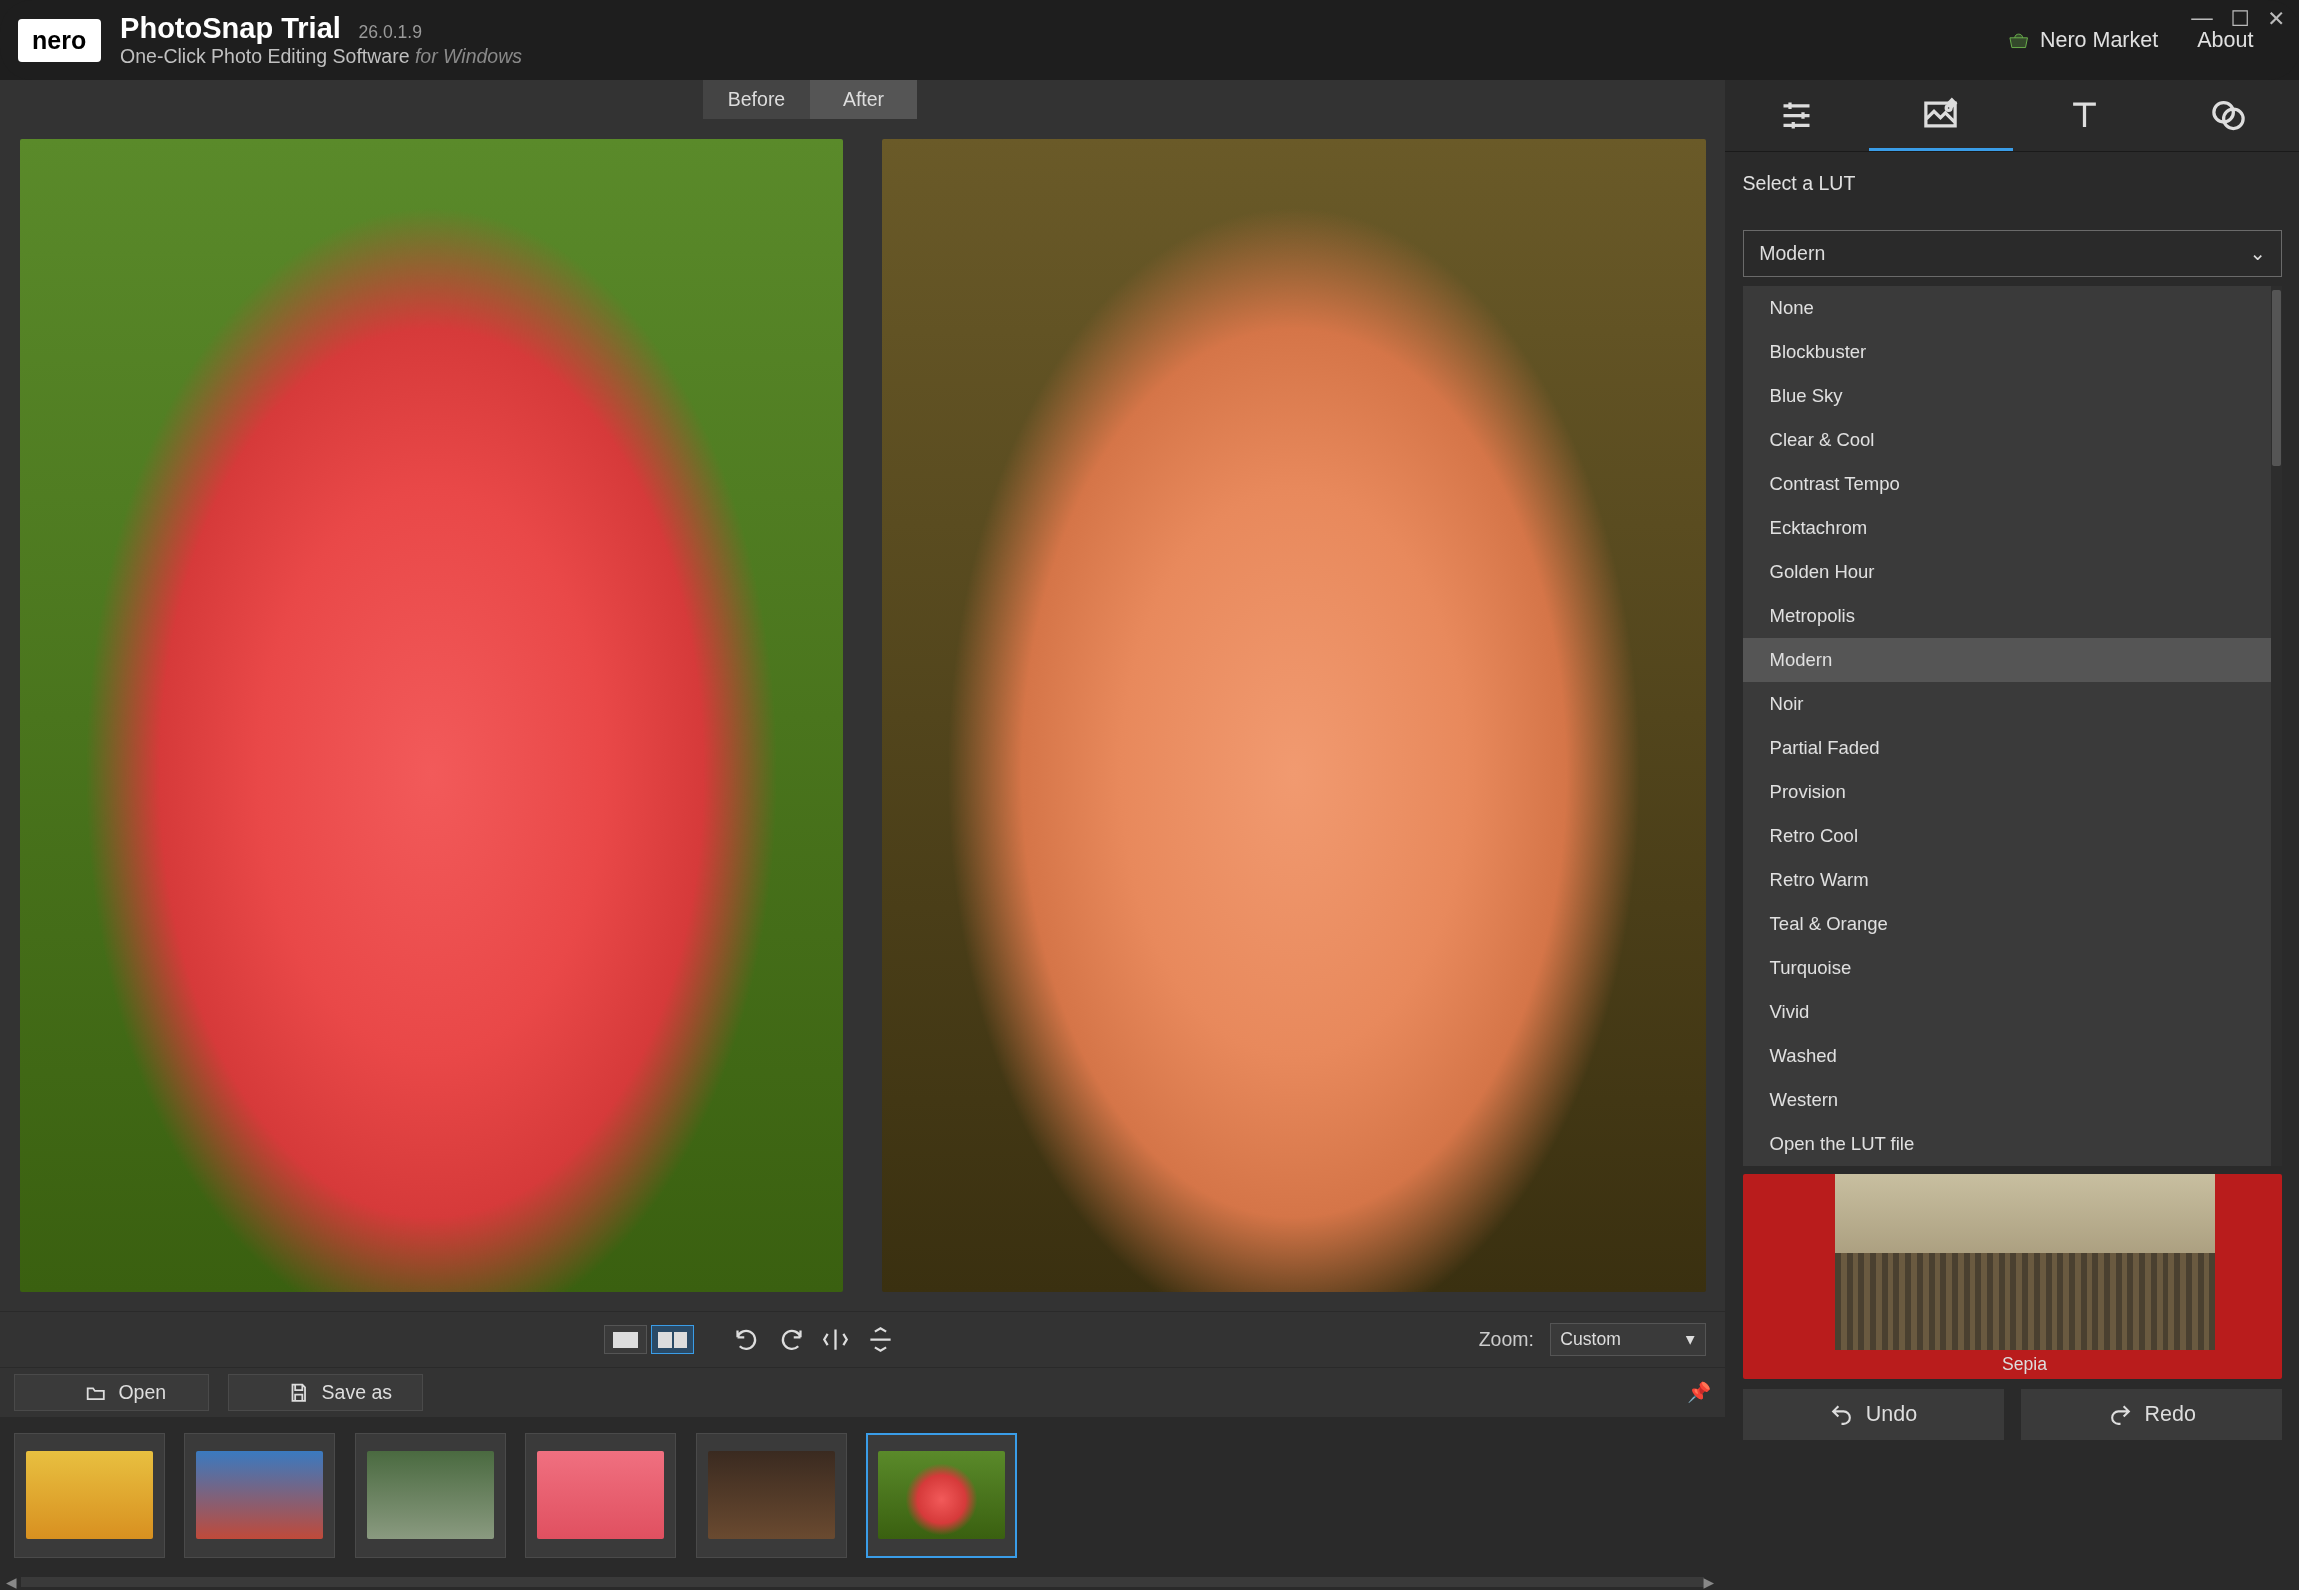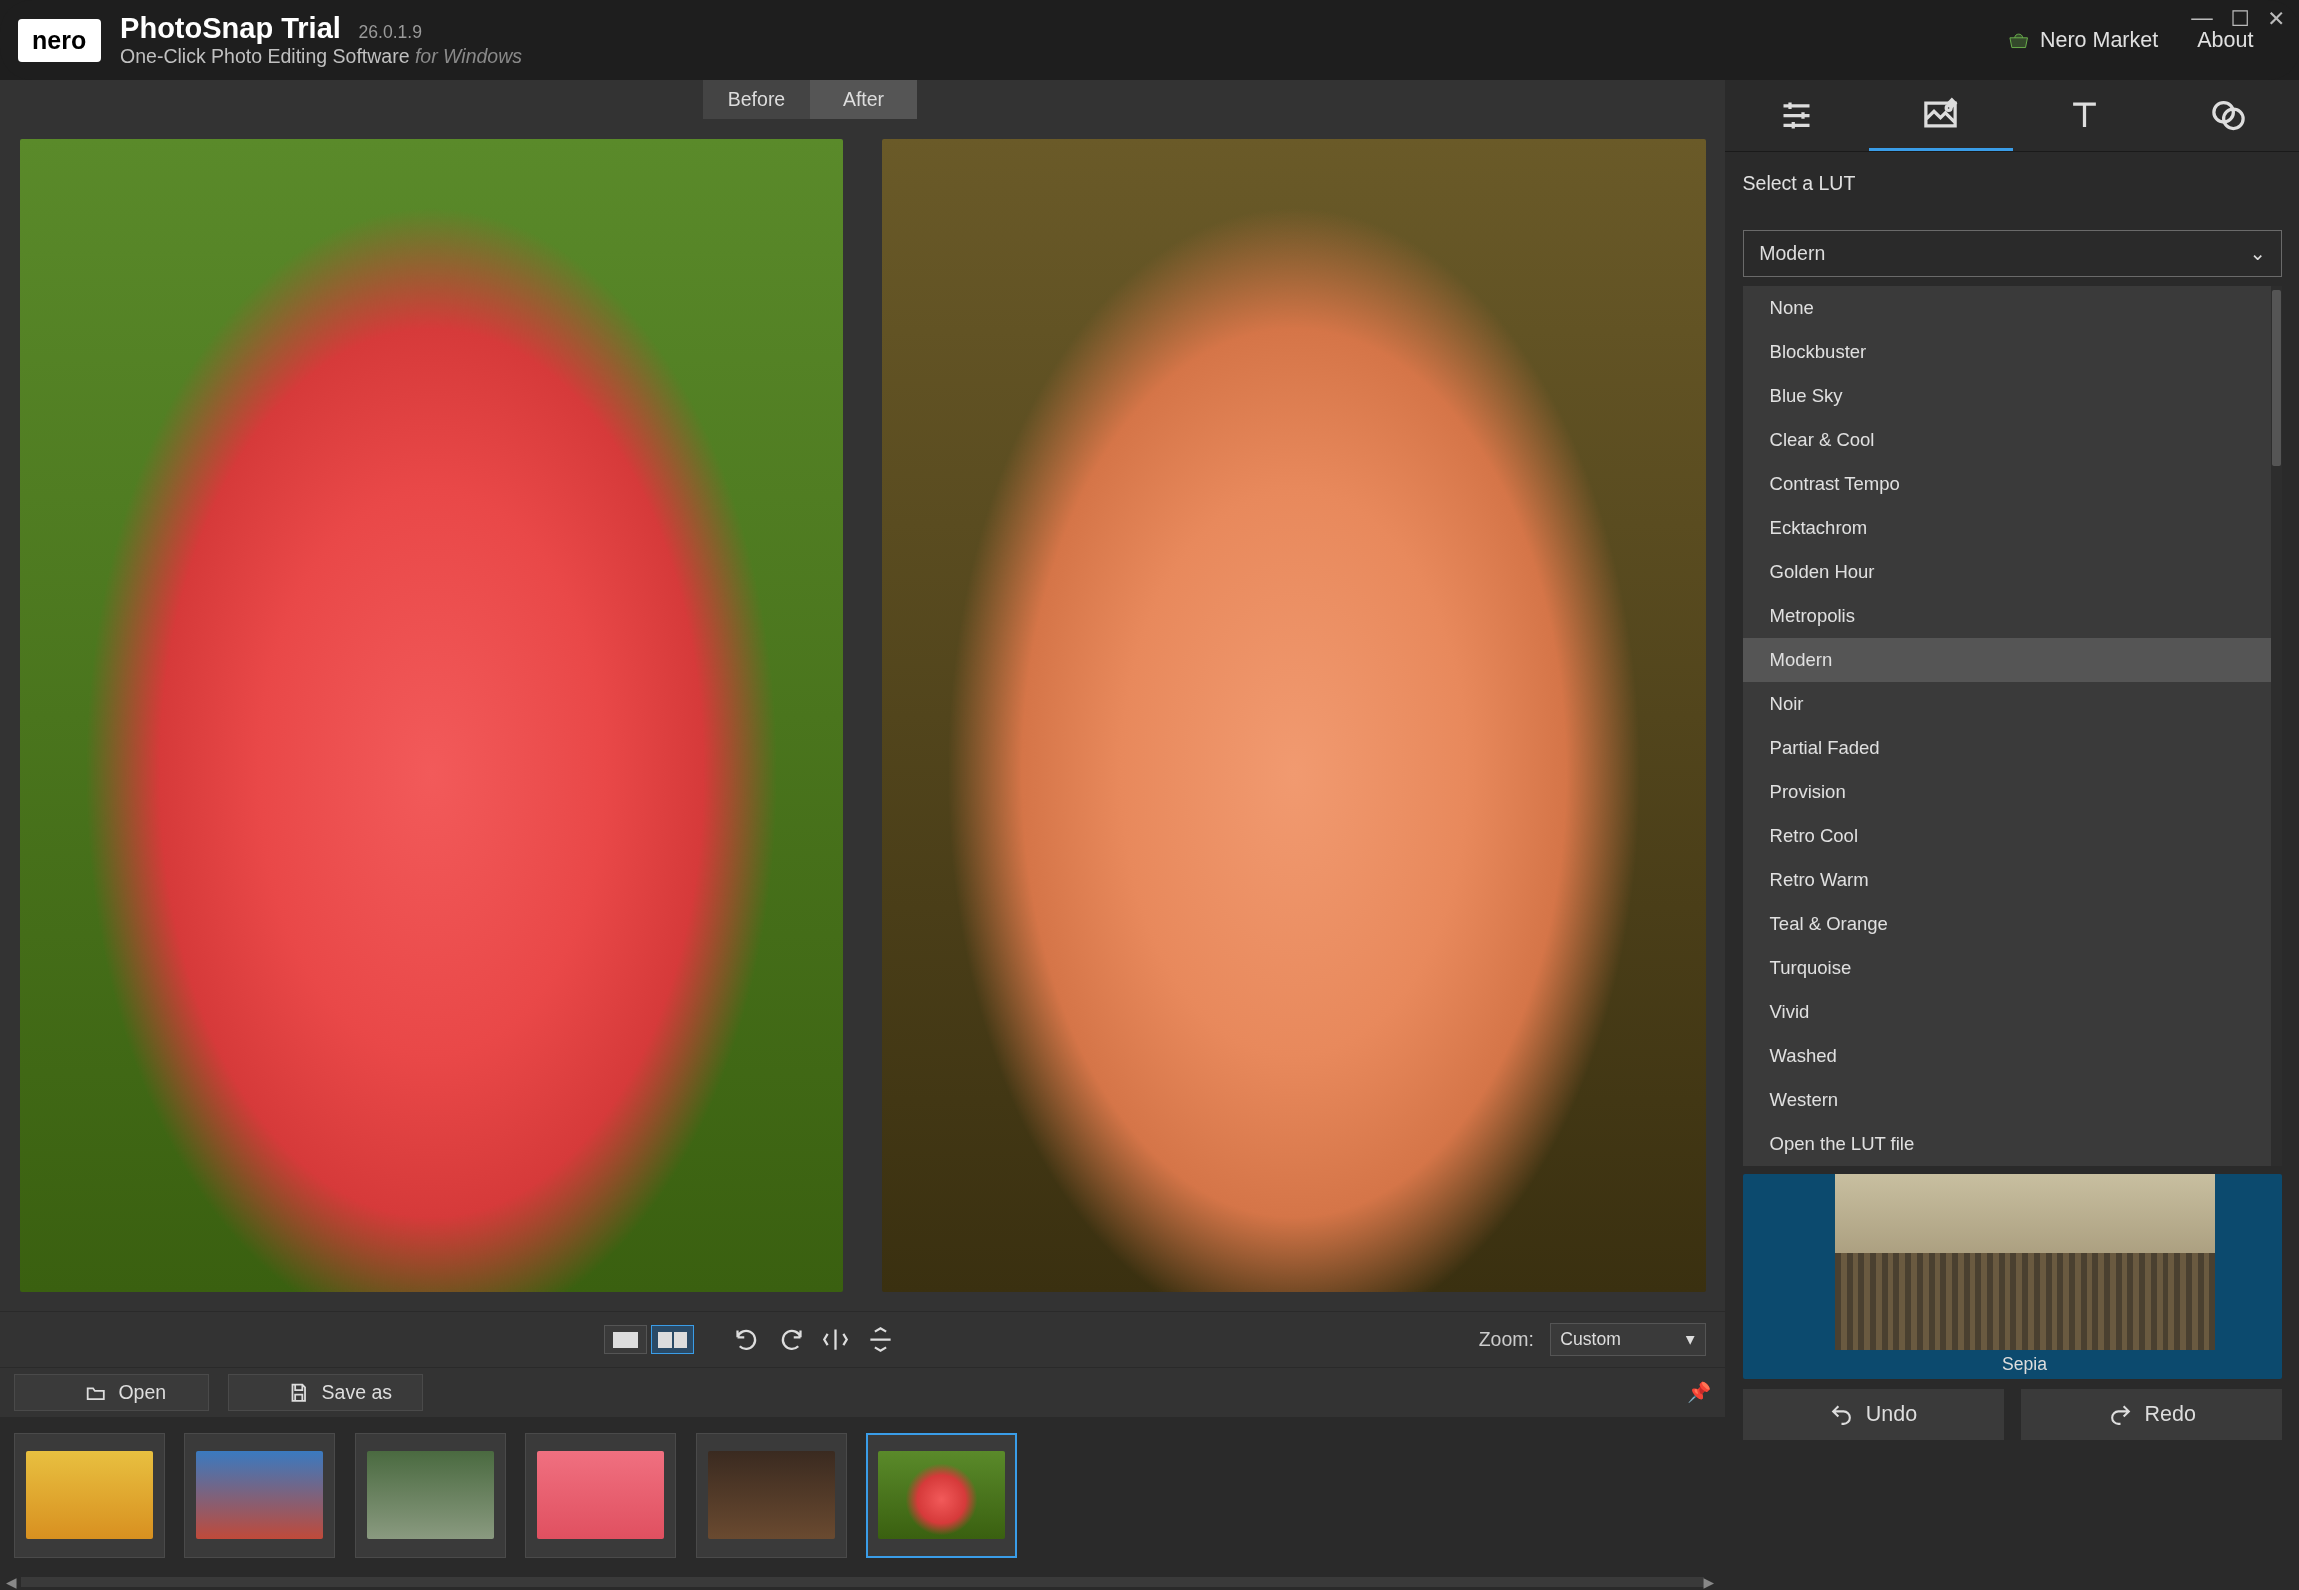--- a/index.html
+++ b/index.html
@@ -79,21 +79,21 @@
 .lut-section { padding: 19.5px 17.6px 9.8px; }
 .lut-label { font-size:19.5px; color:#e0e0e0; margin-bottom:35px;}
 .lut-select { height:47px; border:1px solid #6a6a6a; background:#2a2a2a; display:flex; align-items:center; justify-content:space-between; padding:0 15.6px; font-size:19.5px; color:#ddd;}
 .lut-dropdown { margin:0 17.6px; background:#3a3a3a; position:relative;}
 .lut-option { height:44px; display:flex; align-items:center; padding:0 27px; font-size:18.5px; color:#e0e0e0; cursor:pointer;}
 .lut-option.selected { background:#555;}
 .lut-scrollbar { position:absolute; right:0; top:0; bottom:0; width:11.7px; background:#2d2d2d;}
 .lut-scrollbar .thumbv{ position:absolute; left:1px; right:1px; top:3.9px; height:176px; background:#555; border-radius:2px;}
 
 .sample-strip { padding: 7.8px 17.6px 9.8px;}
-.sample { background:#0c4a6e; border-radius:2px;padding-left:24px;}
+.sample { background:#b91c1c; border-radius:2px;padding-left:24px;}
 .sample .caption { text-align:center; font-size:17.6px; color:#ddd; padding:3.9px 0;}
 .sample-img { height: 176px; width: 380px; margin: 0 auto; background:linear-gradient(#c8bfa0,#8a7a5a); position:relative;}
 .sample-img.sep::after{ content:""; position:absolute; left:0; right:0; bottom:0; height:55%; background: repeating-linear-gradient(90deg,#4a4030 0 5.9px,#6a5a40 5.9px 11.7px);}
 
 .reset-bar { padding: 15.6px 17.6px;}
 .reset-btn { width:100%; height:51px; background:#3a3a3a; color:#888; font-size:21.5px; display:flex; align-items:center; justify-content:center;}
 .undo-bar { display:flex; gap:17.6px; padding: 0 17.6px 17.6px;}
 .undo-btn { flex:1; height:51px; background:#3a3a3a; color:#ddd; font-size:21.5px; display:flex; align-items:center; justify-content:center; gap:11.7px;}
 
 svg.icon{ stroke:#ddd; fill:none; stroke-width:2; }

